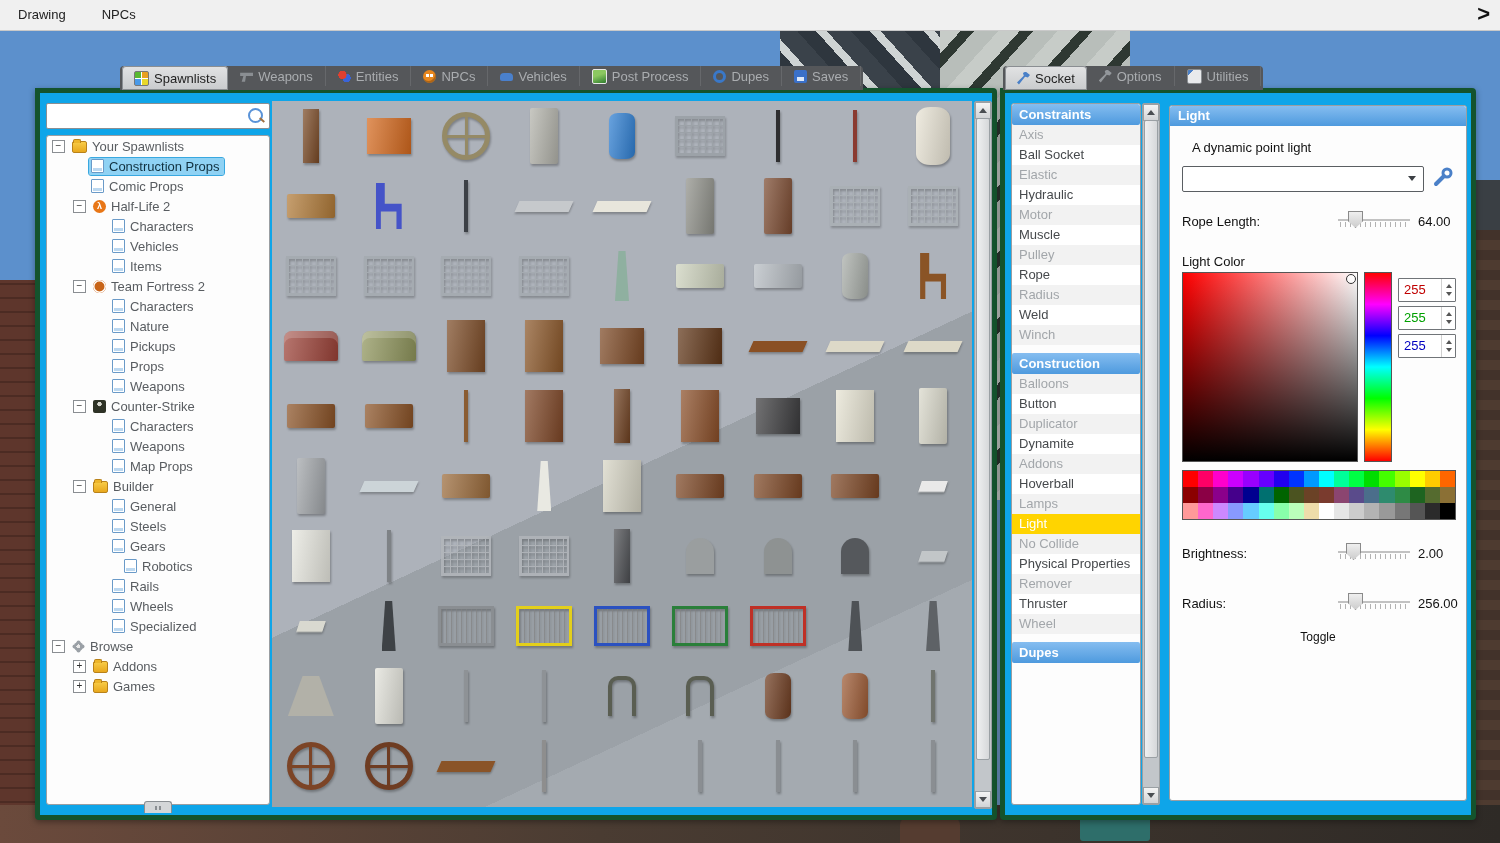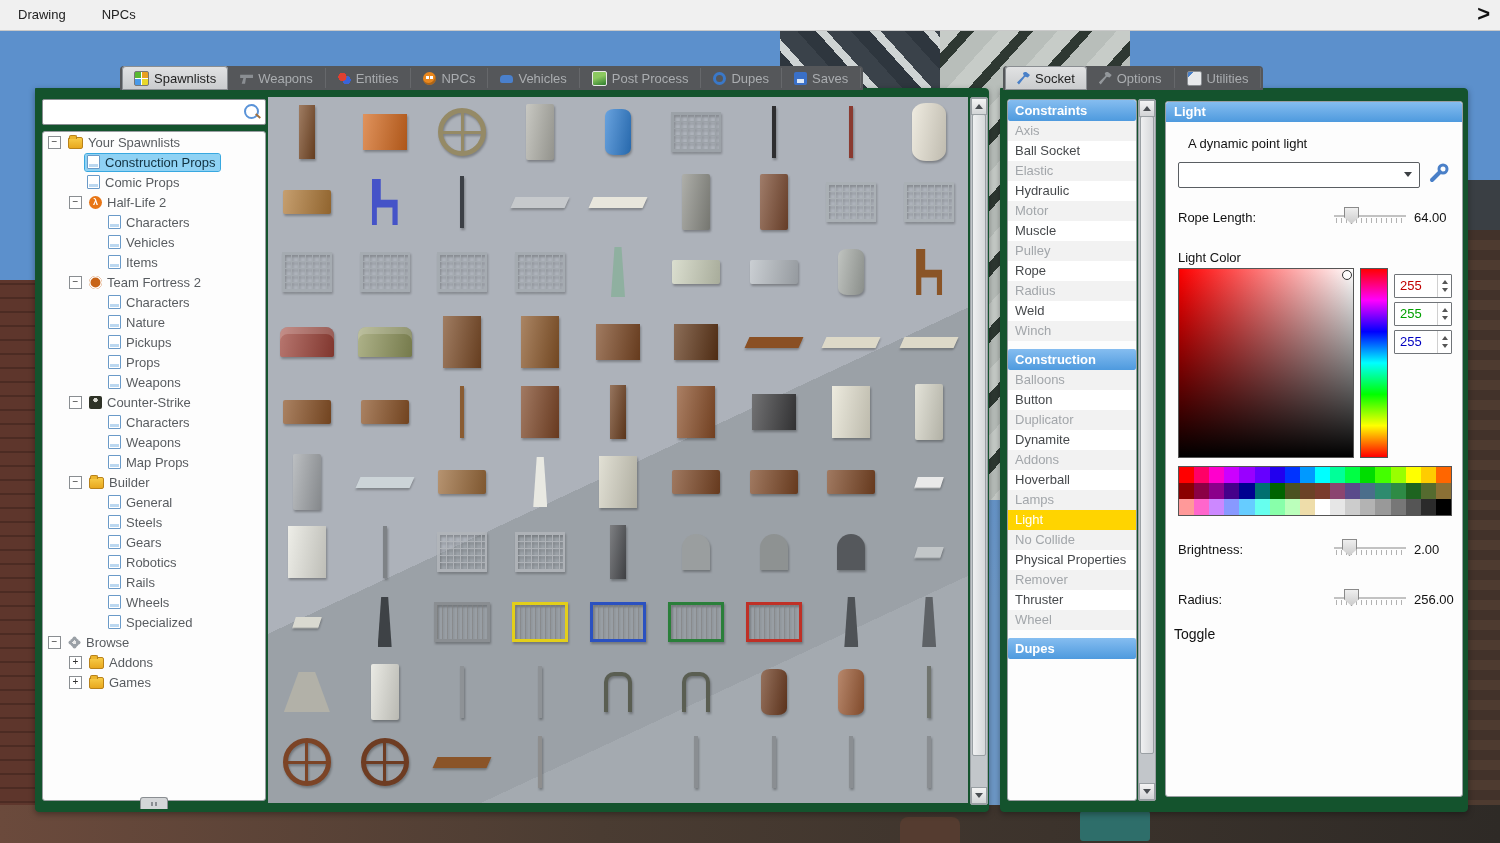--- a/index.html
+++ b/index.html
@@ -14,24 +14,24 @@
   .bldg{position:absolute;background:#333c44}
   .bldg-a{left:780px;top:0;width:160px;height:520px;background:repeating-linear-gradient(48deg,#2e363e 0 14px,#cfd4d4 14px 22px,#3a424a 22px 40px)}
   .bldg-b{left:940px;top:0;width:190px;height:470px;background:repeating-linear-gradient(132deg,#c7ccc8 0 16px,#2e3832 16px 26px,#b8beba 26px 44px)}
   .bldg-c{left:1130px;top:0;width:370px;height:560px;background:linear-gradient(#5c90cc 0 150px,#3a3f44 150px),repeating-linear-gradient(0deg,transparent 0 26px,rgba(0,0,0,.35) 26px 30px)}
   .bldg-d{left:1180px;top:200px;width:320px;height:640px;background:repeating-linear-gradient(0deg,#4e3b30 0 10px,#42322a 10px 20px)}
   .brickwall{left:0;top:250px;width:40px;height:563px;background:repeating-linear-gradient(0deg,#5e362c 0 12px,#4c2b23 12px 14px)}
   .ground{position:absolute;left:0;bottom:0;width:1500px;height:38px;background:linear-gradient(90deg,#6b4a3c,#4a3c32 40%,#2e2a26)}
   .debris-teal{position:absolute;left:1080px;bottom:2px;width:70px;height:30px;background:#2e6e6a;border-radius:3px}
   .debris-rust{position:absolute;left:900px;bottom:0;width:60px;height:26px;background:#553c30;border-radius:8px 8px 0 0}
   
-  .tabstrip{position:absolute;height:24px;background:#55575a;border-radius:4px 4px 0 0;display:flex;align-items:center;z-index:10;padding:0 2px}
+  .tabstrip{position:absolute;height:24px;background:#55575a;border-radius:4px 4px 0 0;display:flex;align-items:flex-start;z-index:10;padding:0 2px}
   .tab{height:20px;display:flex;align-items:center;padding:0 12px;font-size:13px;color:#aaadb0;border-right:1px solid #66686b;cursor:default}
   .tab.active{background:linear-gradient(#e2e3e4,#c9cbcd);color:#222;height:24px;border-radius:4px 4px 0 0;border-right:none;box-shadow:0 0 0 1px #8a8e92 inset}
-  .panelbody{position:absolute;background:#14532d;border:1px solid #14532d;border-radius:0 4px 4px 4px;box-shadow:0 2px 6px rgba(0,0,0,.35);z-index:5}
+  .panelbody{position:absolute;background:#0ea5e9;border:5px solid #14532d;border-radius:0 4px 4px 4px;box-shadow:0 2px 6px rgba(0,0,0,.35);z-index:5}
   .whitebox{position:absolute;background:#fdfdfd;border:1px solid #9a9ea2;border-radius:3px;overflow:hidden}
   
   .ti{width:13px;height:13px;margin-right:5px;flex:0 0 auto;border-radius:2px;position:relative;display:inline-block}
   .ti-spawnlists{background:linear-gradient(#fff,#fff) 6px 0/1px 13px no-repeat,linear-gradient(#fff,#fff) 0 6px/13px 1px no-repeat,conic-gradient(#e8a020 0 25%,#e8d82a 25% 50%,#4a9ae8 50% 75%,#58b830 75%);border:1px solid #777}
   .ti-weapons{background:#8a8e92;border-radius:0;clip-path:polygon(0 25%,100% 25%,100% 50%,45% 50%,38% 95%,12% 95%,25% 50%,0 50%)}
   .ti-entities{background:radial-gradient(circle at 34% 38%,#e04030 34%,transparent 36%),radial-gradient(circle at 66% 62%,#3a64d8 34%,transparent 36%)}
   .ti-npcs{border-radius:50%;background:radial-gradient(circle at 35% 42%,#fff 14%,transparent 16%),radial-gradient(circle at 65% 42%,#fff 14%,transparent 16%),#e8871e;box-shadow:inset -1px -2px rgba(0,0,0,.25)}
   .ti-vehicles{background:#4a80cc;height:8px;margin-top:2px;border-radius:4px 4px 2px 2px}
   .ti-postprocess{background:linear-gradient(160deg,#8cc860 40%,#2e7c2e);border:1px solid #e8e8e8}
   .ti-dupes{border:3px solid #3a78c8;border-radius:50%;width:7px;height:7px;background:transparent}
@@ -121,21 +121,21 @@
   .sat{position:absolute;left:12px;top:166px;width:174px;height:188px;border:1px solid #555;background:linear-gradient(to top,#000,rgba(0,0,0,0)),linear-gradient(to right,#ff0000,#ffffff)}
   .sat-cursor{position:absolute;right:1px;top:1px;width:8px;height:8px;border:1px solid #333;background:rgba(255,255,255,.7);border-radius:50%}
   .hue{position:absolute;left:194px;top:166px;width:26px;height:188px;border:1px solid #555;background:linear-gradient(to bottom,#f00,#f0f,#00f,#0ff,#0f0,#ff0,#f00)}
   .spin{position:absolute;left:228px;width:56px;height:22px;border:1px solid #707478;background:#fff;display:flex;border-radius:1px}
   .spin .num{flex:1;font-size:13px;padding:3px 0 0 5px}
   .spin .arrows{width:13px;display:flex;flex-direction:column;align-items:center;justify-content:space-evenly;border-left:1px solid #d0d0d0}
   .au{width:0;height:0;border-left:3px solid transparent;border-right:3px solid transparent;border-bottom:4px solid #555}
   .ad{width:0;height:0;border-left:3px solid transparent;border-right:3px solid transparent;border-top:4px solid #555}
   #palette{position:absolute;left:12px;top:364px;width:272px;height:48px;display:grid;grid-template-columns:repeat(18,1fr);border:1px solid #555;background:#fff}
   .swatch{width:100%;height:16px}
-  .lp-toggle{position:absolute;left:8px;top:524px;width:100%;font-size:14px;color:#111}
+  .lp-toggle{position:absolute;left:0;top:524px;width:100%;text-align:center;font-size:12px;color:#111}
   .nonebtn{position:absolute;left:88px;top:544px;width:120px;height:58px;background:linear-gradient(#f4f4f4,#d6d6d6);border:1px solid #8a8e92;border-radius:3px;font-size:13px;color:#4a4e52;display:flex;align-items:center;justify-content:center;font-family:inherit}
 </style>
 </head>
 <body>
 
 <div class="menubar">
   <div style="display:flex">
       <div class="menu-item">Drawing</div>
       <div class="menu-item">NPCs</div>
     </div>
@@ -333,21 +333,21 @@
           <span>Steels</span>
         </span>
       </div>
       <div class="tree-row" style="padding-left: 47px;">
         <span class="texp-spacer"></span>
         <span class="tree-inner">
           <span class="tri tri-page"></span>
           <span>Gears</span>
         </span>
       </div>
-      <div class="tree-row" style="padding-left: 47px;">
+      <div class="tree-row" style="padding-left: 59px;">
         <span class="texp-spacer"></span>
         <span class="tree-inner">
           <span class="tri tri-page"></span>
           <span>Robotics</span>
         </span>
       </div>
       <div class="tree-row" style="padding-left: 47px;">
         <span class="texp-spacer"></span>
         <span class="tree-inner">
           <span class="tri tri-page"></span>

